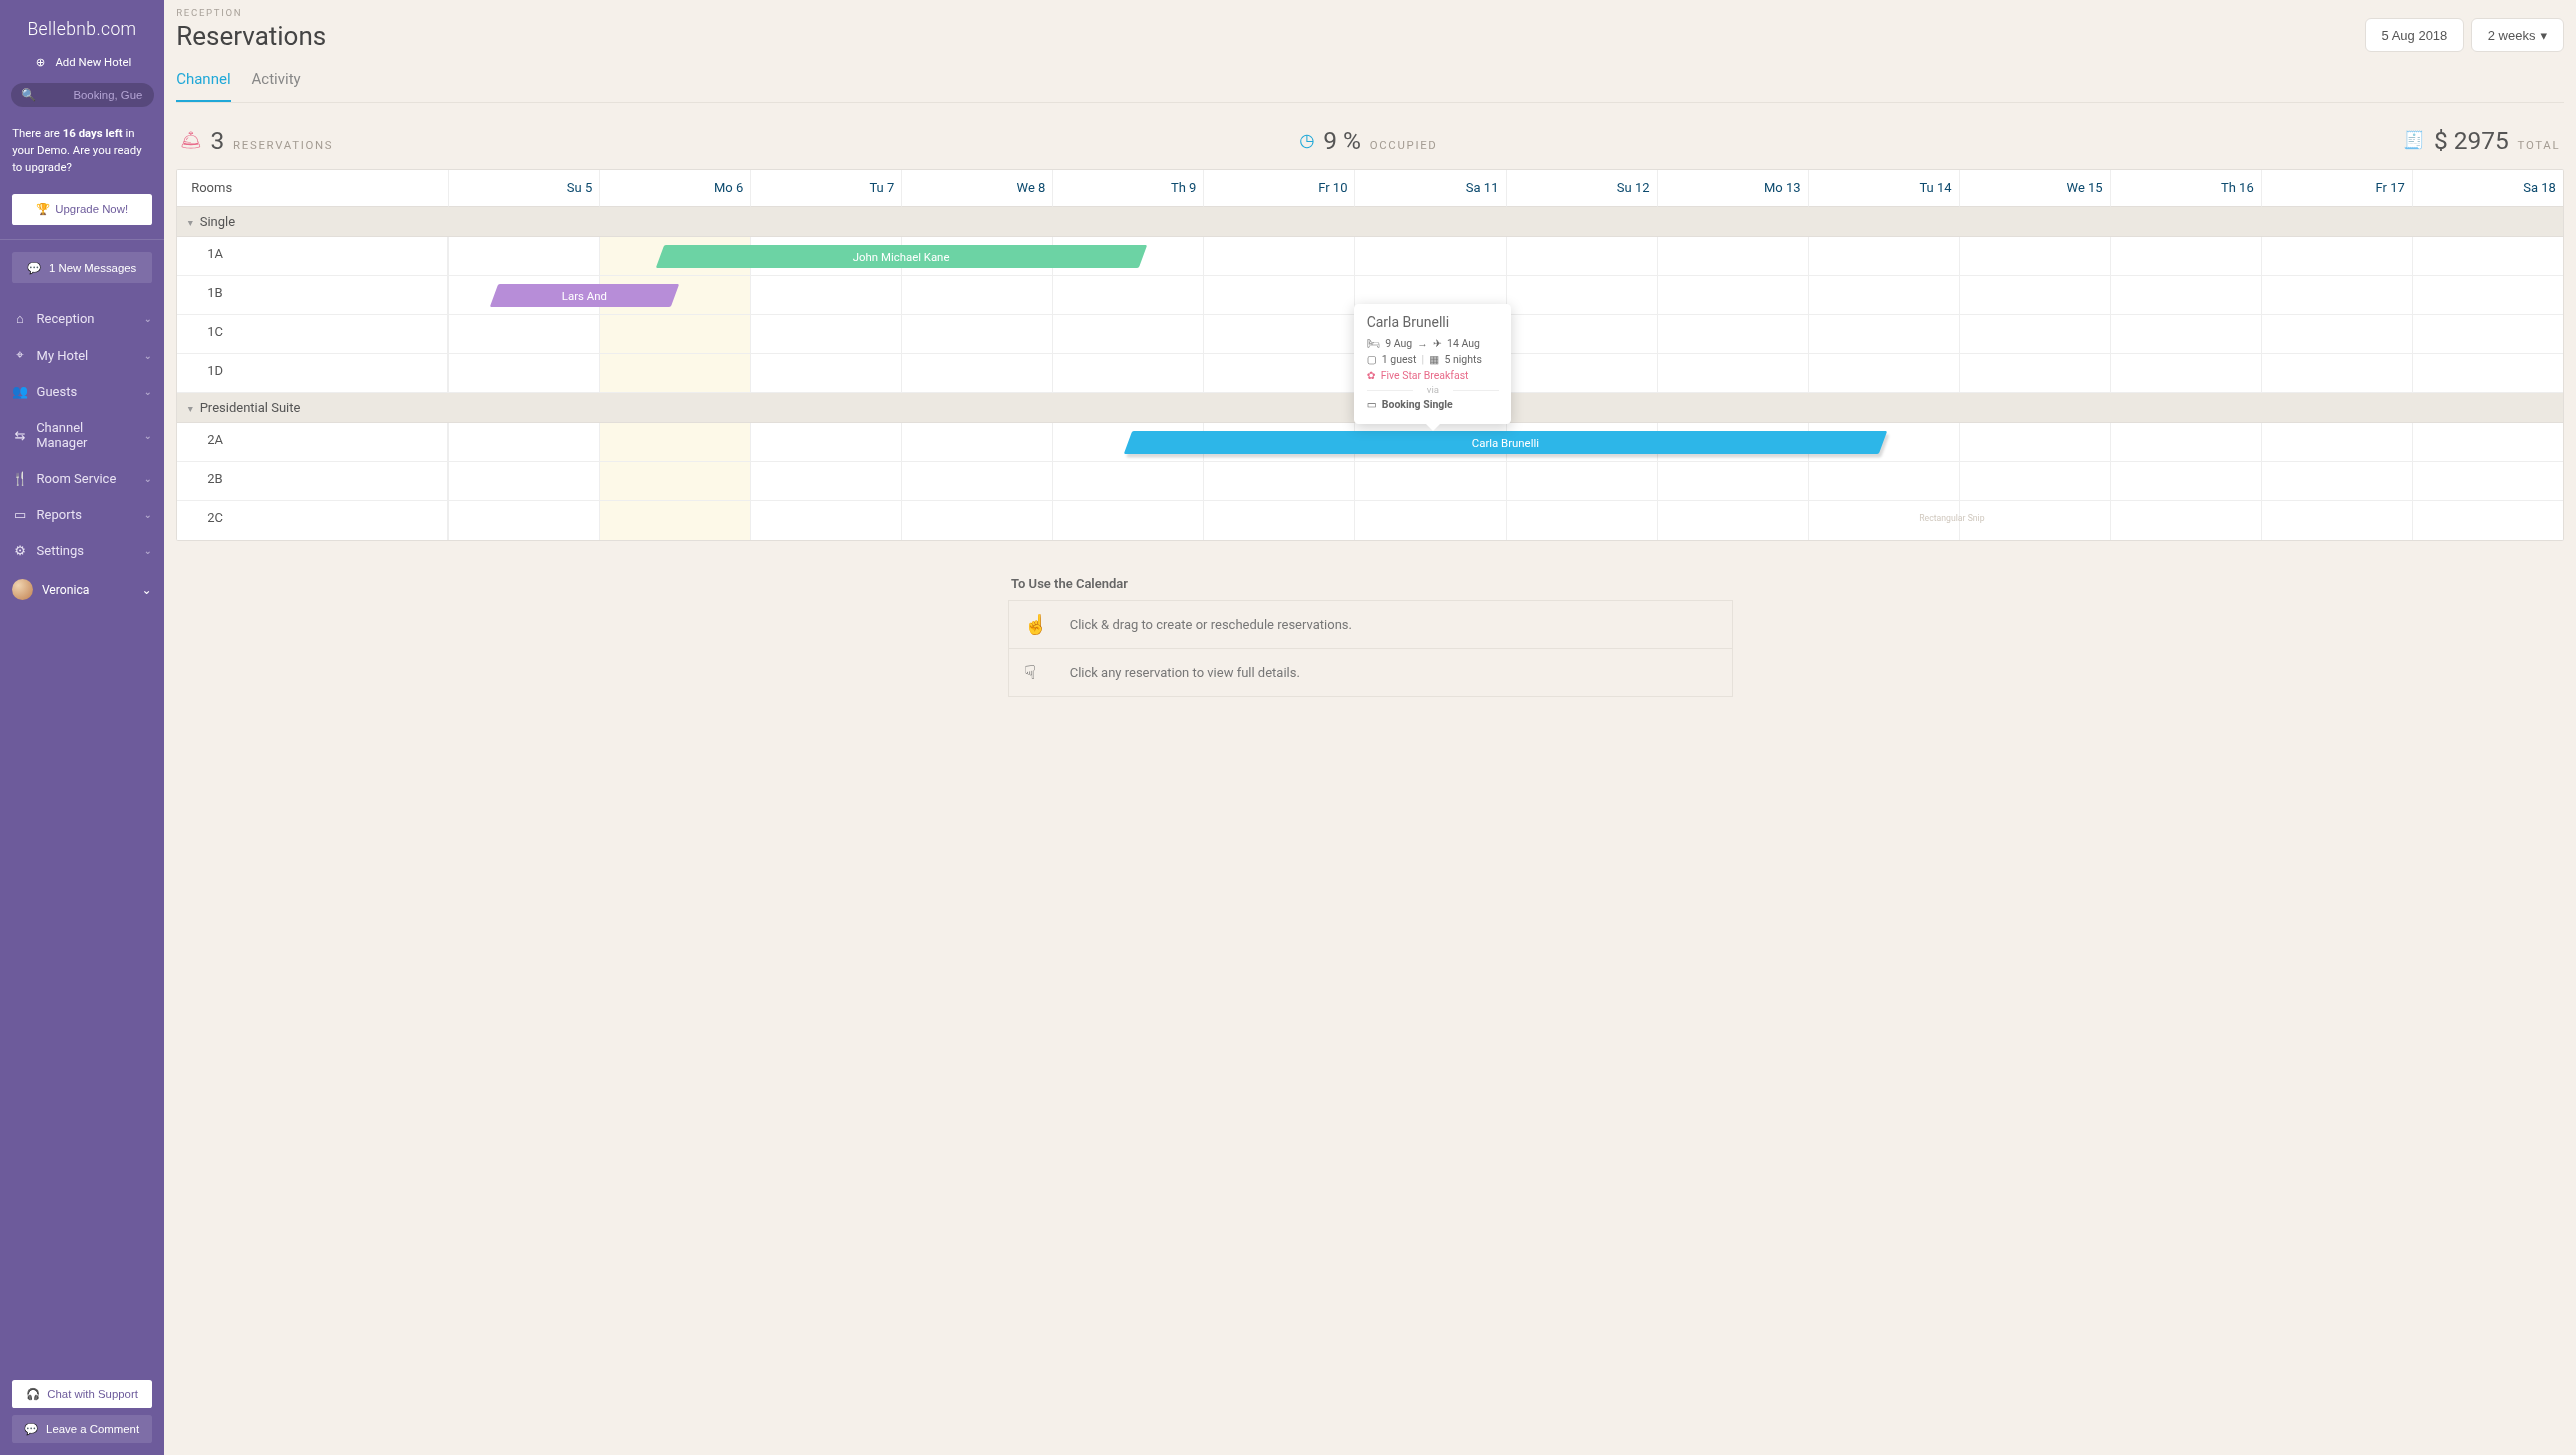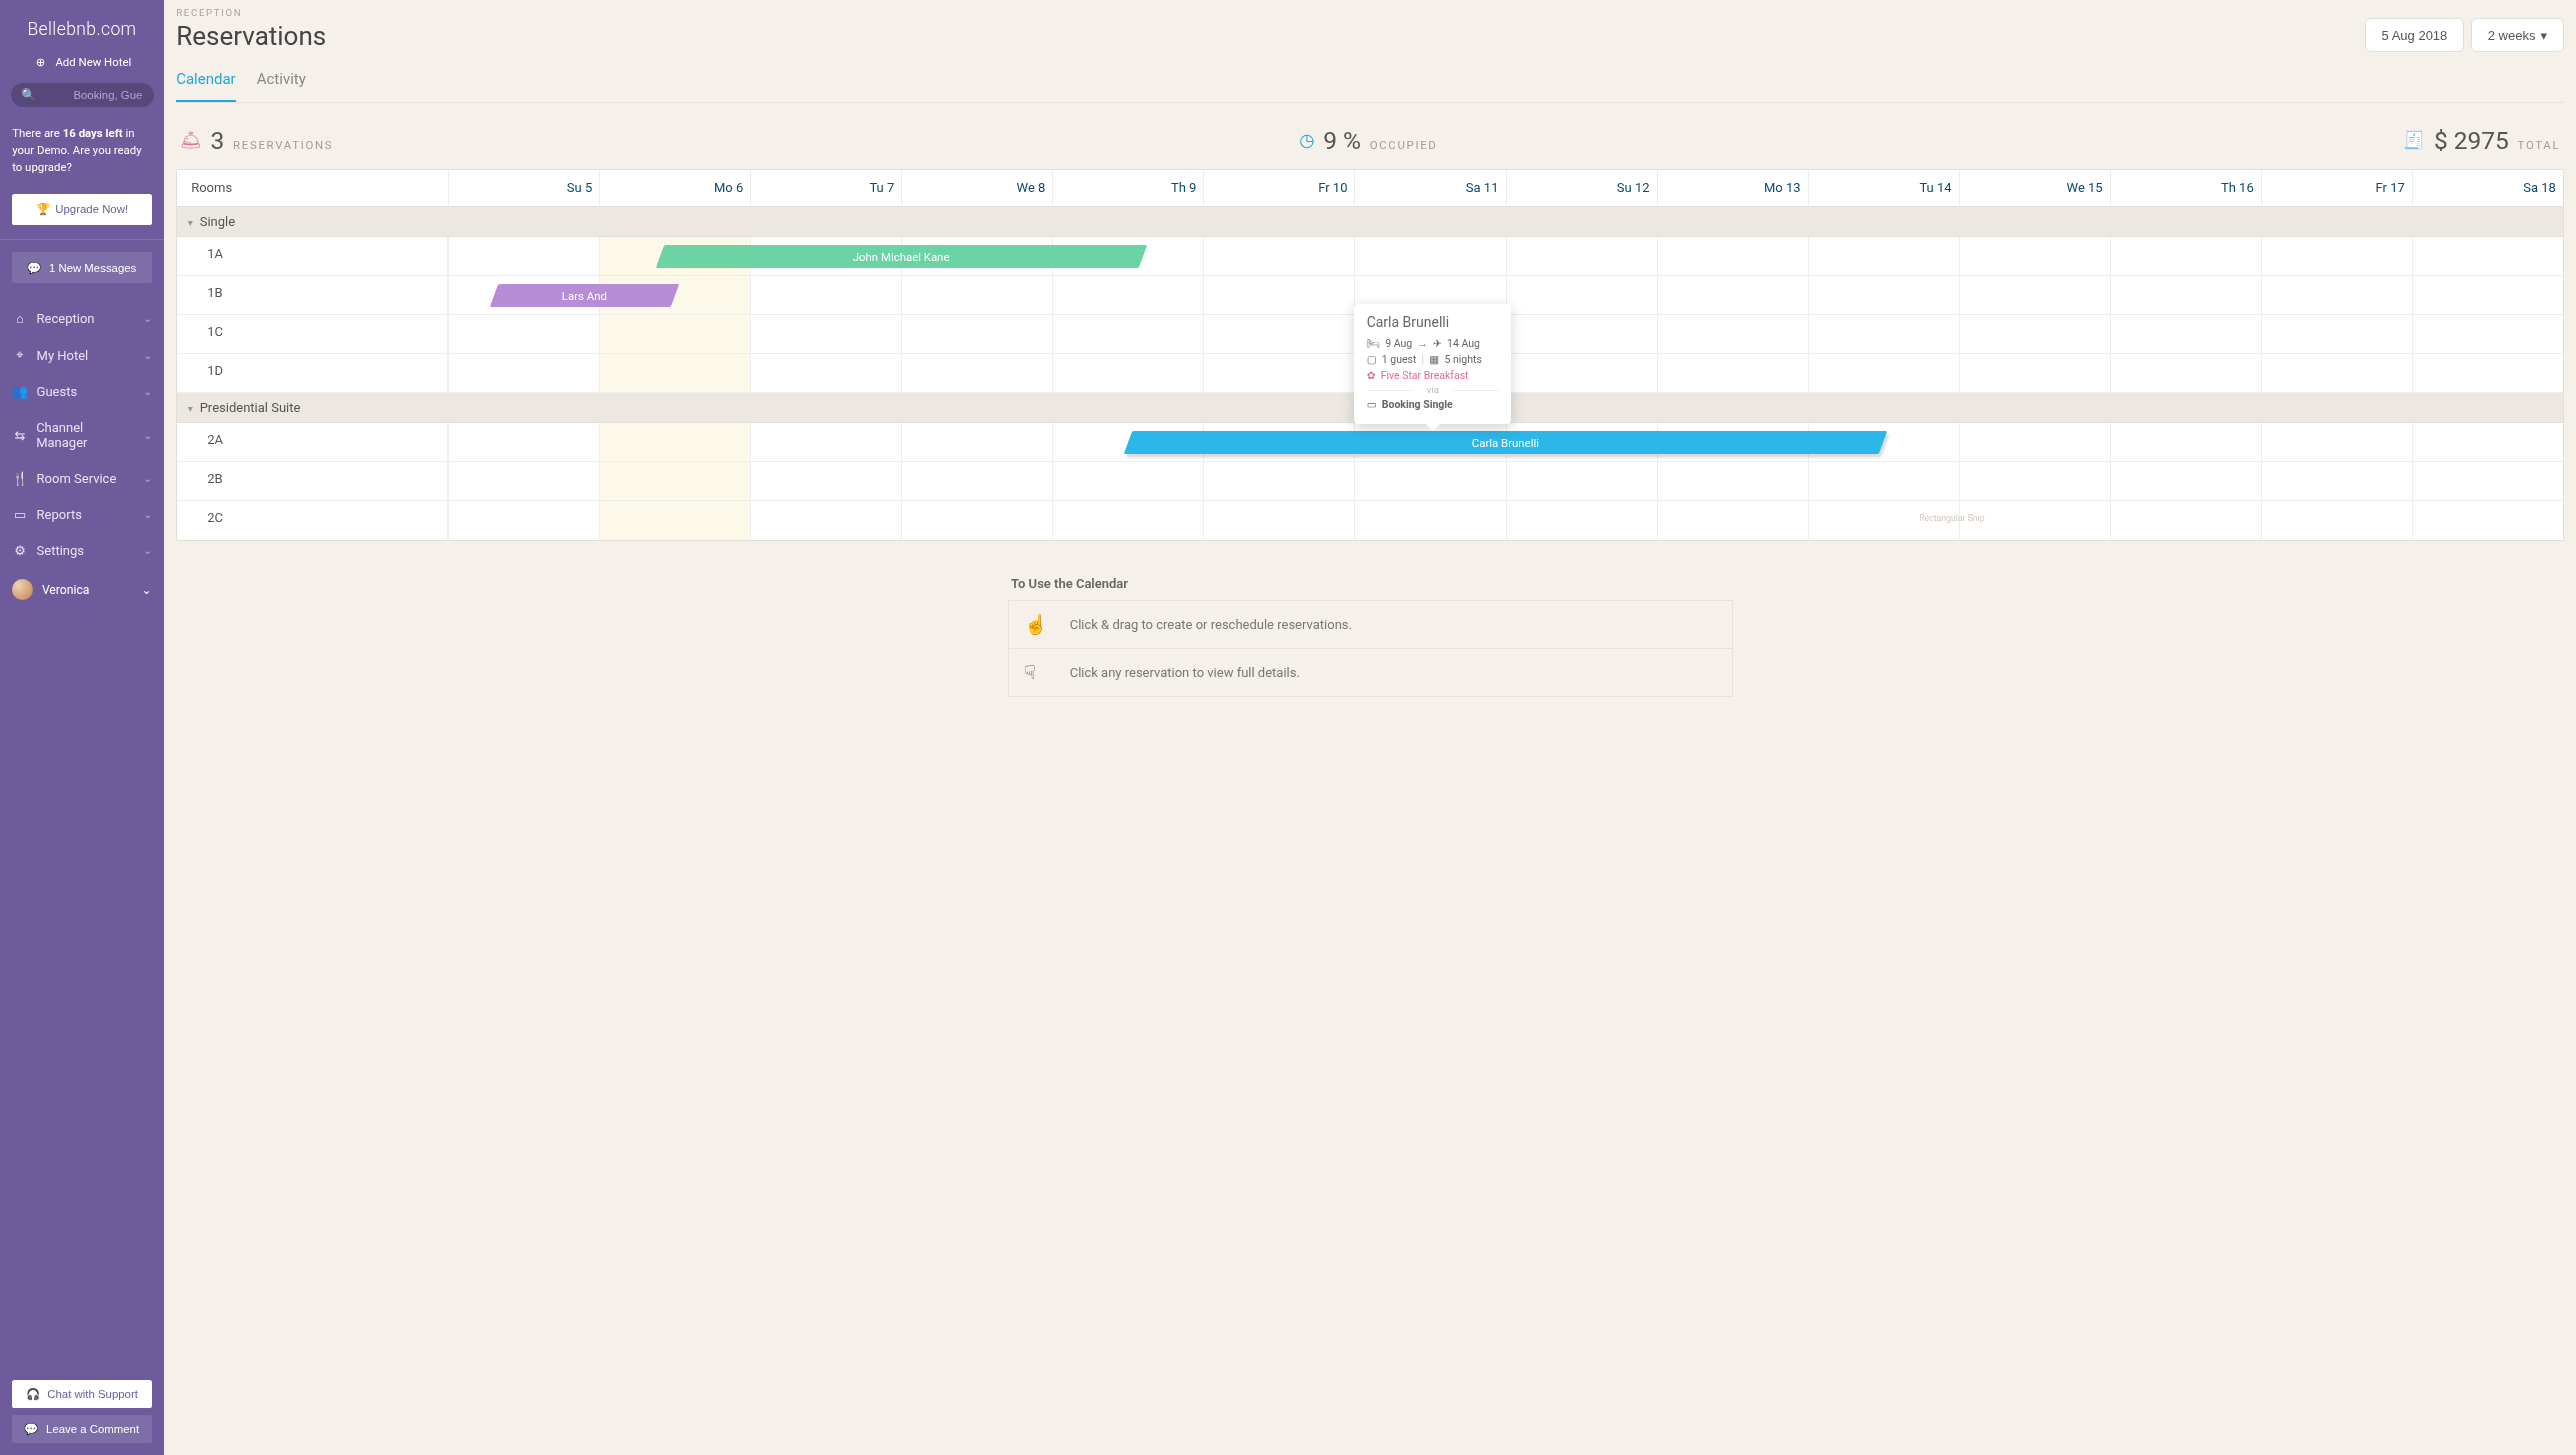--- a/index.html
+++ b/index.html
@@ -167,21 +167,21 @@
       <h1 class="page-title">Reservations</h1>
       <div class="controls">
         <button class="ctrl">5 Aug 2018</button>
         <button class="ctrl">
             <span>2 weeks</span> 
             <span>▾</span>
           </button>
       </div>
     </div>
     <div class="tabs">
-      <div class="tab active">Calendar</div>
+      <div class="tab active">Channel</div>
       <div class="tab">Activity</div>
     </div>
 
     <div class="stats">
       <div class="stat">
           <span class="ico">🛎</span>
           <span class="big">3</span>
           <span class="lbl">RESERVATIONS</span>
         </div>
       <div class="stat blue" style="margin-left:auto">

